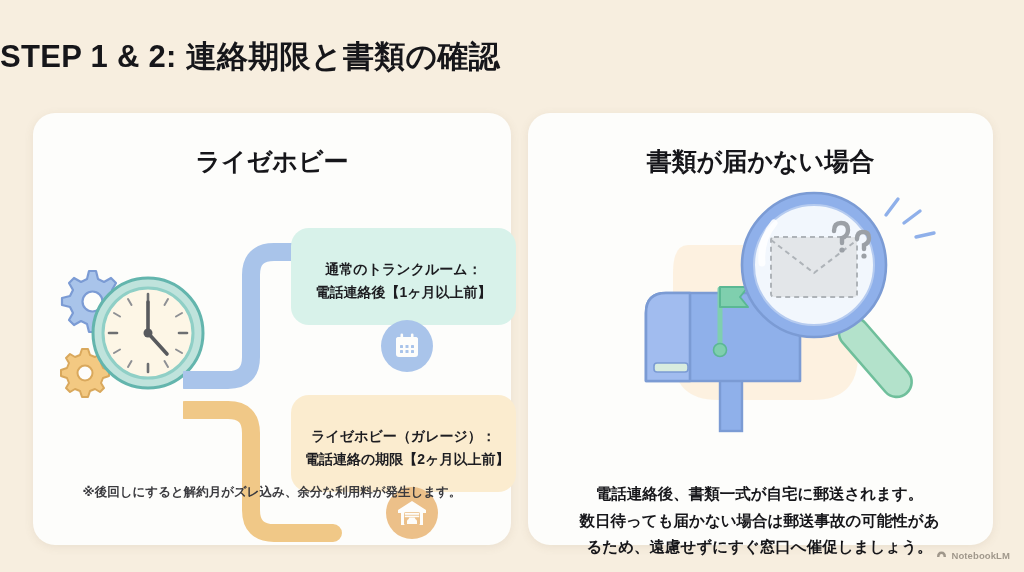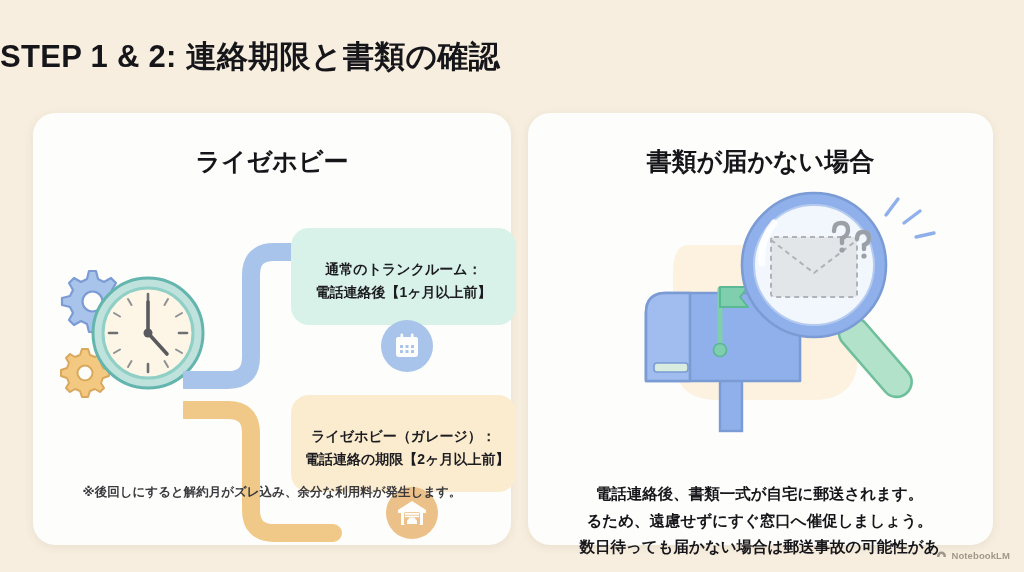--- a/index.html
+++ b/index.html
@@ -329,22 +329,22 @@
       <g stroke="#8fb0ea" stroke-width="3.4" stroke-linecap="round">
         <line x1="330" y1="14" x2="318" y2="30"></line>
         <line x1="352" y1="26" x2="336" y2="38"></line>
         <line x1="366" y1="48" x2="348" y2="52"></line>
       </g>
     </svg>
   </div>
 
   <div class="right-body">
     <div class="right-body-line">電話連絡後、書類一式が自宅に郵送されます。</div>
+    <div class="right-body-line">数日待っても届かない場合は郵送事故の可能性があ</div>
     <div class="right-body-line">るため、遠慮せずにすぐ窓口へ催促しましょう。</div>
-    <div class="right-body-line">数日待っても届かない場合は郵送事故の可能性があ</div>
   </div>
 </div>
 
 <div class="watermark">
   <span>
     <svg width="11" height="11" viewBox="0 0 11 11">
       <path d="M1 8 Q1 2.5 5.5 2.5 Q10 2.5 10 8 L7.5 8 Q7.5 5 5.5 5 Q3.5 5 3.5 8 Z" fill="#5a5248"></path>
     </svg>
   </span>
   <span class="watermark-label">NotebookLM</span>

